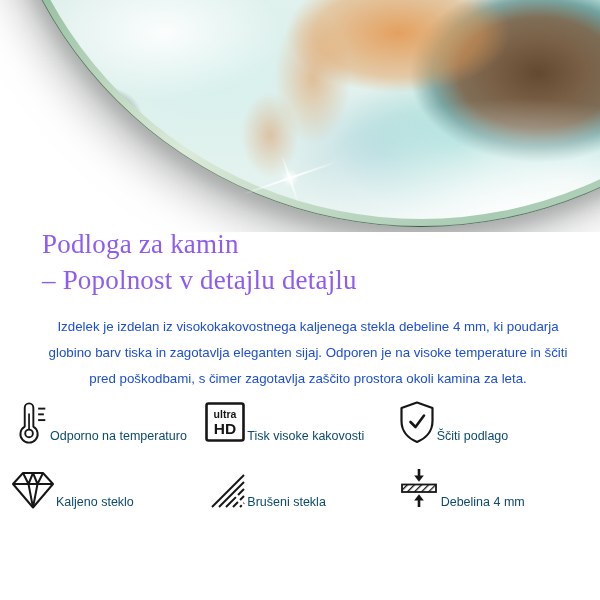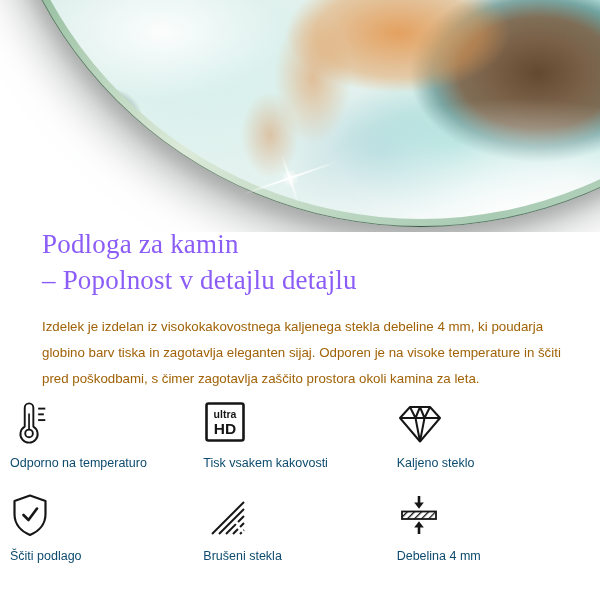--- a/index.html
+++ b/index.html
@@ -51,29 +51,29 @@
     background:radial-gradient(circle, rgba(255,255,255,1) 0%, rgba(255,255,255,0) 70%);
   }
 
   
   .content{position:absolute;left:42px;top:226px;width:532px;}
   .title{
     margin:0;font-family:"Liberation Serif","DejaVu Serif",serif;
     font-size:27px;line-height:36px;font-weight:400;color:#8b5cf6;letter-spacing:.2px;
   }
   .description{
-    margin:16px 0 0 0;font-size:13.3px;line-height:26px;color:#a16207;
+    margin:16px 0 0 0;font-size:13.3px;line-height:26px;color:#1d4ed8;text-align:center;
   }
 
   
   .features{
     position:absolute;left:10px;top:398px;width:580px;
     display:grid;grid-template-columns:repeat(3,1fr);row-gap:20px;
   }
-  .feature{display:flex;flex-direction:column;align-items:flex-start;}
+  .feature{display:flex;flex-direction:row;align-items:flex-end;}
   .feature .icon-box{height:46px;display:flex;align-items:flex-end;justify-content:center;}
   .feature .label{margin-top:12px;font-size:12.5px;color:#0c4a6e;line-height:15px;}
   .icon-svg{stroke:#161616;fill:none;stroke-width:2;}
   .icon-svg text{stroke:none;fill:#161616;font-family:"Liberation Sans",sans-serif;}
 </style>
 </head>
 <body>
 
 <div class="page">
 
@@ -110,43 +110,43 @@
     </div>
 
     <div class="feature">
       <div class="icon-box">
         <svg class="icon-svg" width="44" height="44" viewBox="0 0 44 44">
           <rect x="3.5" y="3.5" width="37" height="37" rx="2" stroke-width="2.6"></rect>
           <text x="22" y="18" text-anchor="middle" font-size="10.5" font-weight="600">ultra</text>
           <text x="22" y="33.5" text-anchor="middle" font-size="15.5" font-weight="700">HD</text>
         </svg>
       </div>
-      <div class="label">Tisk vsakem kakovosti</div>
+      <div class="label">Tisk visoke kakovosti</div>
+    </div>
+
+    <div class="feature">
+      <div class="icon-box">
+        <svg class="icon-svg" width="40" height="44" viewBox="0 0 40 44">
+          <path d="M20 2.5 L35.5 8 v13 c0 10.5 -7 17.6 -15.5 21 C11.5 38.6 4.5 31.5 4.5 21 v-13 Z" stroke-width="2.2" stroke-linejoin="round"></path>
+          <path d="M13.5 22 l5 5 L27 15.5" stroke-width="2.6" stroke-linecap="round" stroke-linejoin="round"></path>
+        </svg>
+      </div>
+      <div class="label">Ščiti podlago</div>
     </div>
 
     <div class="feature">
       <div class="icon-box">
         <svg class="icon-svg" width="46" height="40" viewBox="0 0 46 40" stroke-width="1.8">
           <path d="M13 3 H33 L43 14 L23 37.5 L3 14 Z" stroke-linejoin="round"></path>
           <line x1="3" y1="14" x2="43" y2="14"></line>
           <path d="M13 3 L18.5 14 L23 3 L27.5 14 L33 3" stroke-linejoin="round"></path>
           <path d="M18.5 14 L23 37.5 L27.5 14"></path>
         </svg>
       </div>
       <div class="label">Kaljeno steklo</div>
-    </div>
-
-    <div class="feature">
-      <div class="icon-box">
-        <svg class="icon-svg" width="40" height="44" viewBox="0 0 40 44">
-          <path d="M20 2.5 L35.5 8 v13 c0 10.5 -7 17.6 -15.5 21 C11.5 38.6 4.5 31.5 4.5 21 v-13 Z" stroke-width="2.2" stroke-linejoin="round"></path>
-          <path d="M13.5 22 l5 5 L27 15.5" stroke-width="2.6" stroke-linecap="round" stroke-linejoin="round"></path>
-        </svg>
-      </div>
-      <div class="label">Ščiti podlago</div>
     </div>
 
     <div class="feature">
       <div class="icon-box">
         <svg class="icon-svg" width="44" height="44" viewBox="0 0 44 44" stroke-width="3.4">
           <line x1="9" y1="41" x2="41" y2="9"></line>
           <line x1="16" y1="41" x2="41" y2="16"></line>
           <line x1="23" y1="41" x2="41" y2="23" stroke-dasharray="14 3"></line>
           <line x1="30" y1="41" x2="41" y2="30" stroke-dasharray="7 3"></line>
           <line x1="37" y1="41" x2="41" y2="37" stroke-dasharray="2.5 2.5"></line>

